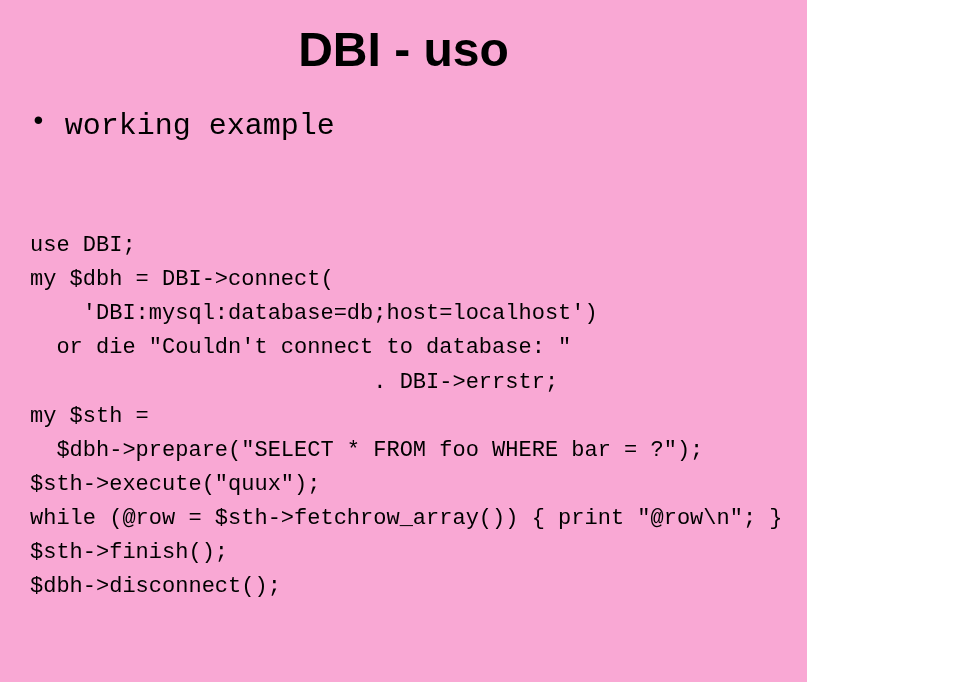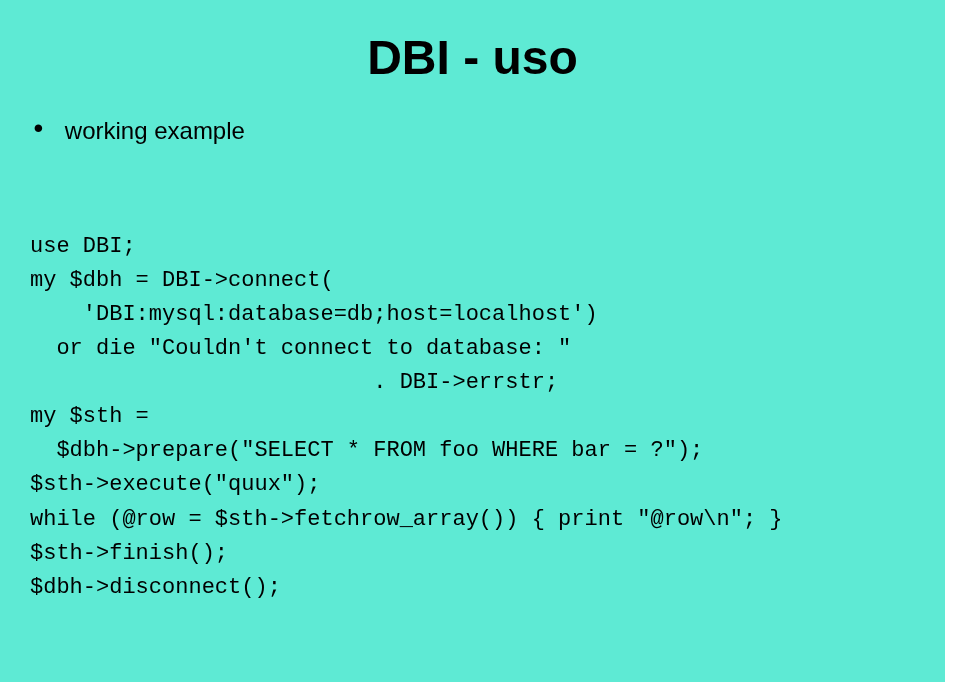--- a/index.html
+++ b/index.html
@@ -10,24 +10,24 @@
 
     body {
       background: #ffffff;
       width: 960px;
       min-height: 682px;
       font-family: 'Courier New', Courier, monospace;
       overflow: hidden;
     }
 
     .page-container {
-      width: 945px;
+      width: 807px;
       min-height: 682px;
-      padding: 20px 30px 20px 30px;
-      background: #5eead4;
+      padding: 12px 30px 20px 30px;
+      background: #f9a8d4;
     }
 
     .slide-title {
       text-align: center;
       font-family: Arial, Helvetica, sans-serif;
       font-size: 48px;
       font-weight: bold;
       color: #000000;
       margin-bottom: 30px;
       margin-top: 10px;
@@ -45,22 +45,22 @@
 
     .bullet-dot {
       font-size: 28px;
       margin-right: 18px;
       line-height: 1.2;
       color: #000000;
       margin-top: -2px;
     }
 
     .bullet-label {
-      font-family: Liberation Sans, sans-serif;
-      font-size: 24px;
+      font-family: Liberation Mono, monospace;
+      font-size: 30px;
       font-weight: normal;
       color: #000000;
       line-height: 1.3;
     }
 
     .code-block {
       font-family: Liberation Mono, monospace;
       font-size: 22px;
       color: #000000;
       line-height: 1.55;

